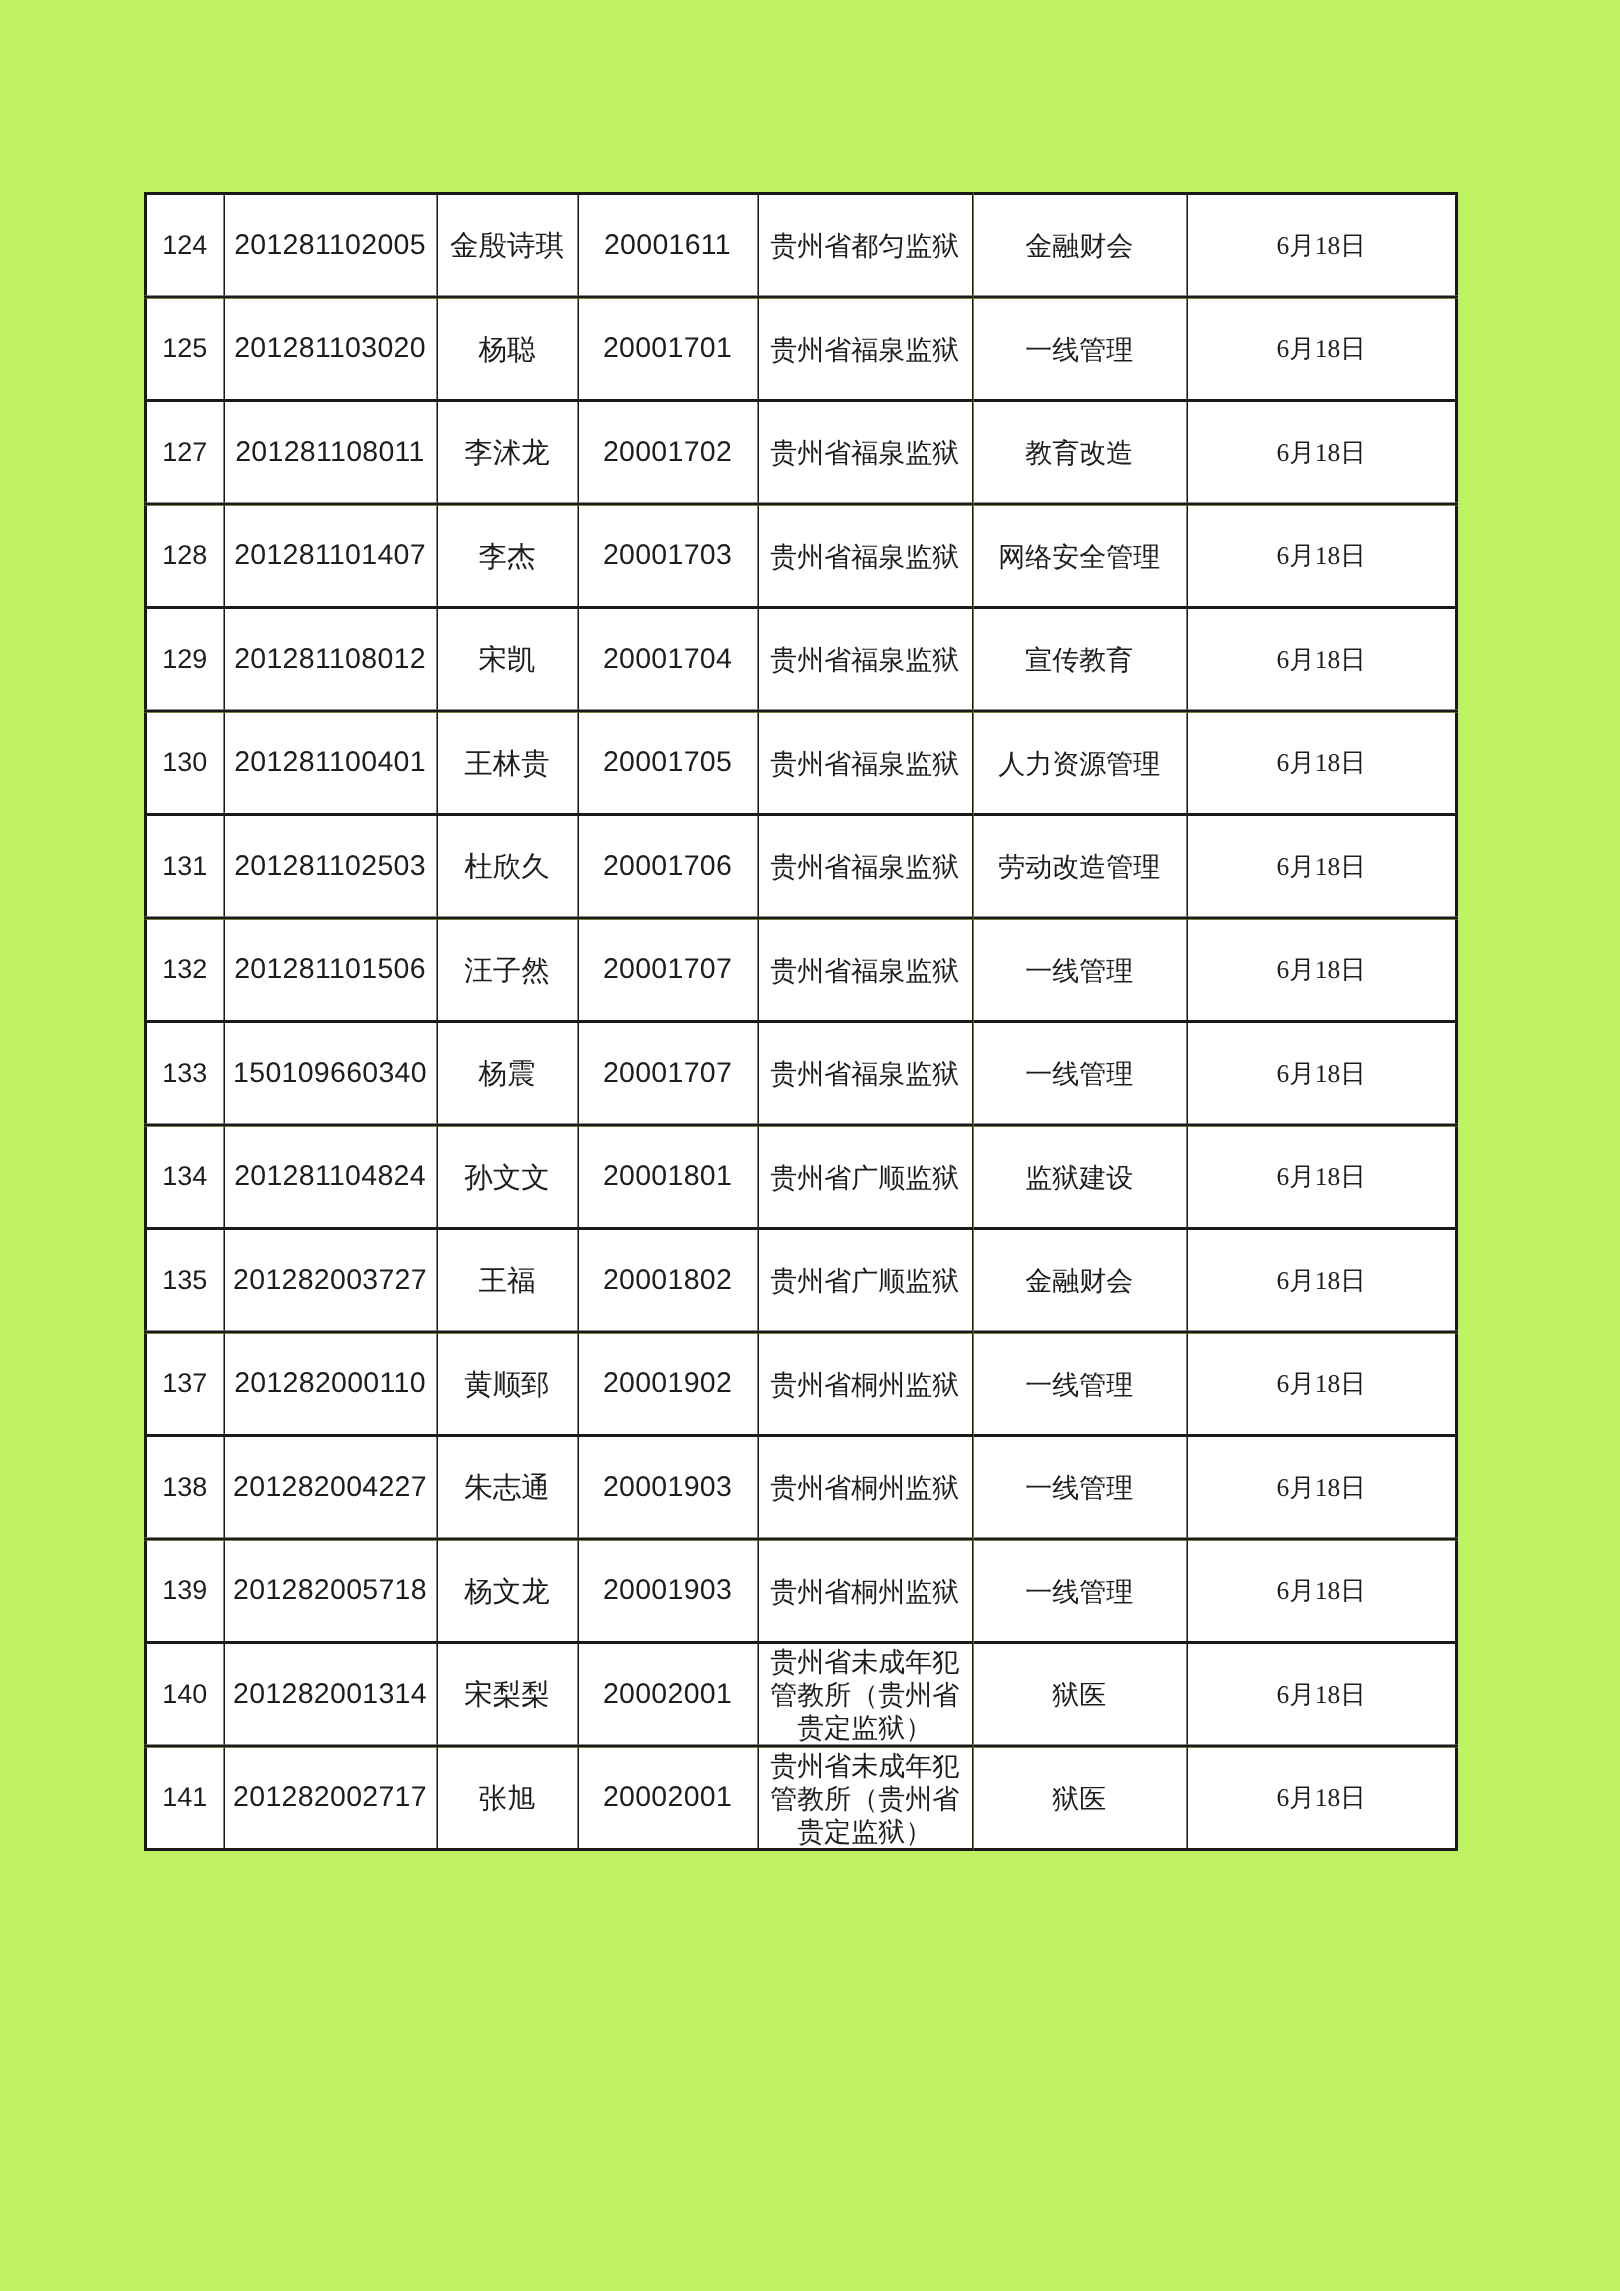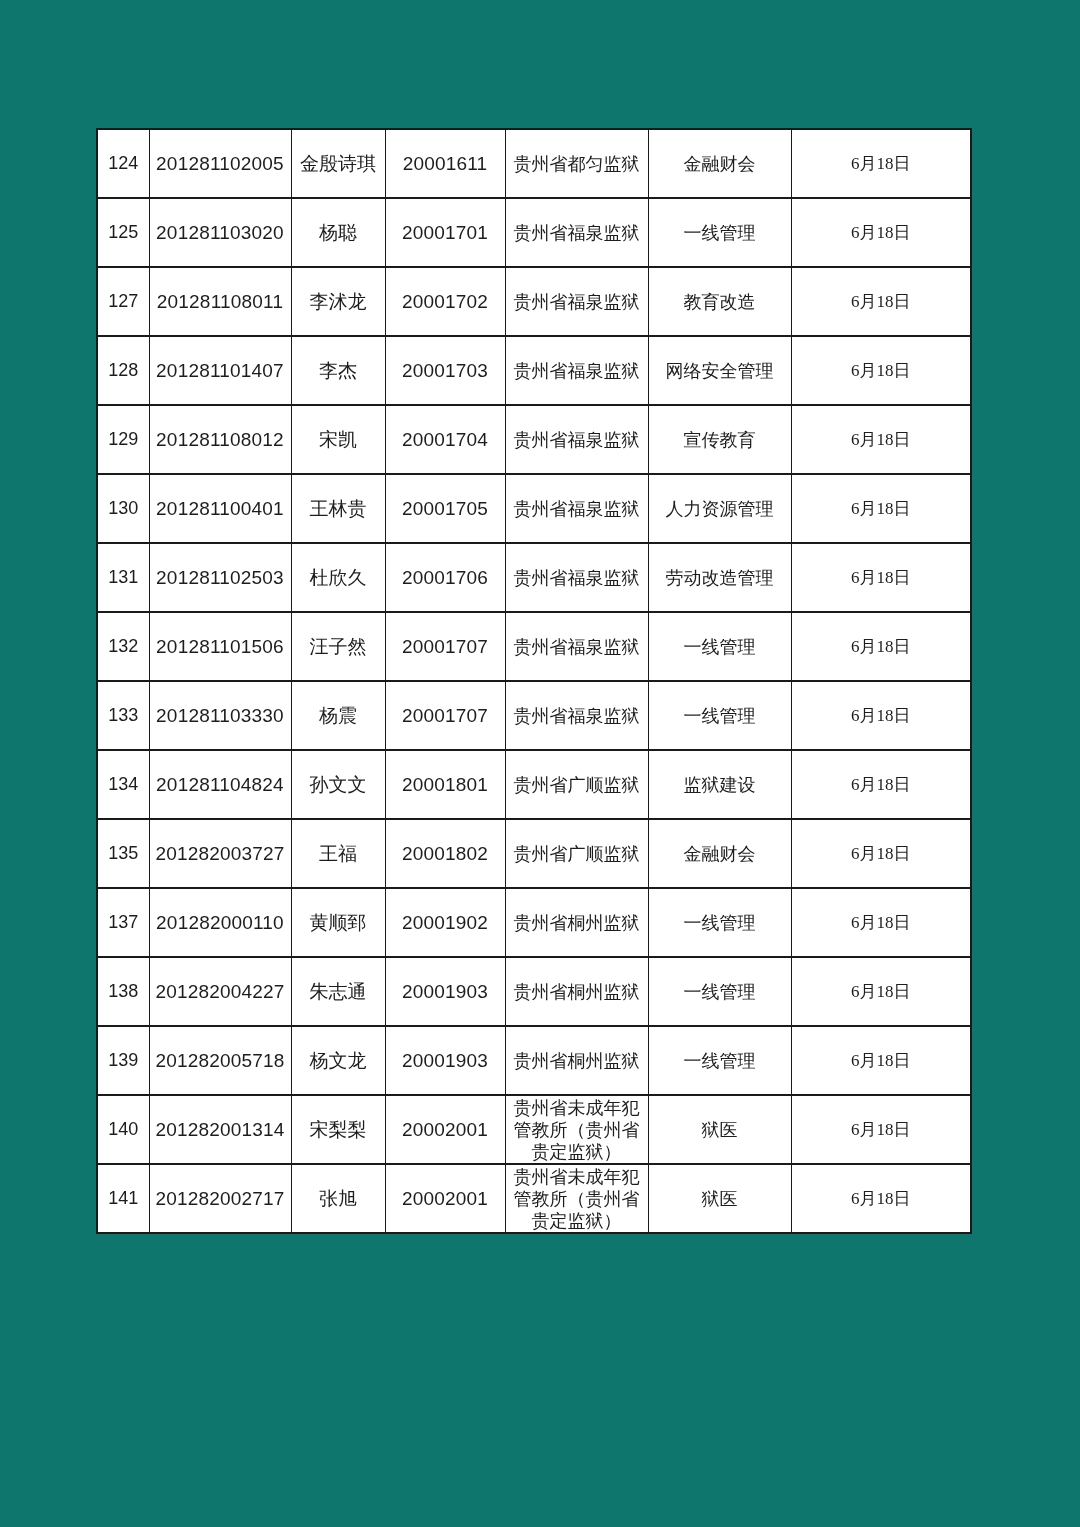--- a/index.html
+++ b/index.html
@@ -10,21 +10,21 @@
   body {
     width: 1080px;
     height: 1527px;
     position: relative;
     font-family: "Liberation Serif", "DejaVu Serif", serif;
     color: #1d1d1d;
   }
   .page {
     position: absolute;
     inset: 0;
-    background: #0f766e;
+    background: #bef264;
   }
   table.roster {
     position: absolute;
     left: 96px;
     top: 128px;
     width: 874px;
     border-collapse: collapse;
     table-layout: fixed;
     border: 2px solid #1a1a1a;
   }
@@ -155,21 +155,21 @@
     <td class="c-num">132</td>
     <td class="c-id">201281101506</td>
     <td class="c-name">汪子然</td>
     <td class="c-code">20001707</td>
     <td class="c-unit">贵州省福泉监狱</td>
     <td class="c-pos">一线管理</td>
     <td class="c-date">6月18日</td>
   </tr>
         <tr>
     <td class="c-num">133</td>
-    <td class="c-id">201281103330</td>
+    <td class="c-id">150109660340</td>
     <td class="c-name">杨震</td>
     <td class="c-code">20001707</td>
     <td class="c-unit">贵州省福泉监狱</td>
     <td class="c-pos">一线管理</td>
     <td class="c-date">6月18日</td>
   </tr>
         <tr>
     <td class="c-num">134</td>
     <td class="c-id">201281104824</td>
     <td class="c-name">孙文文</td>

